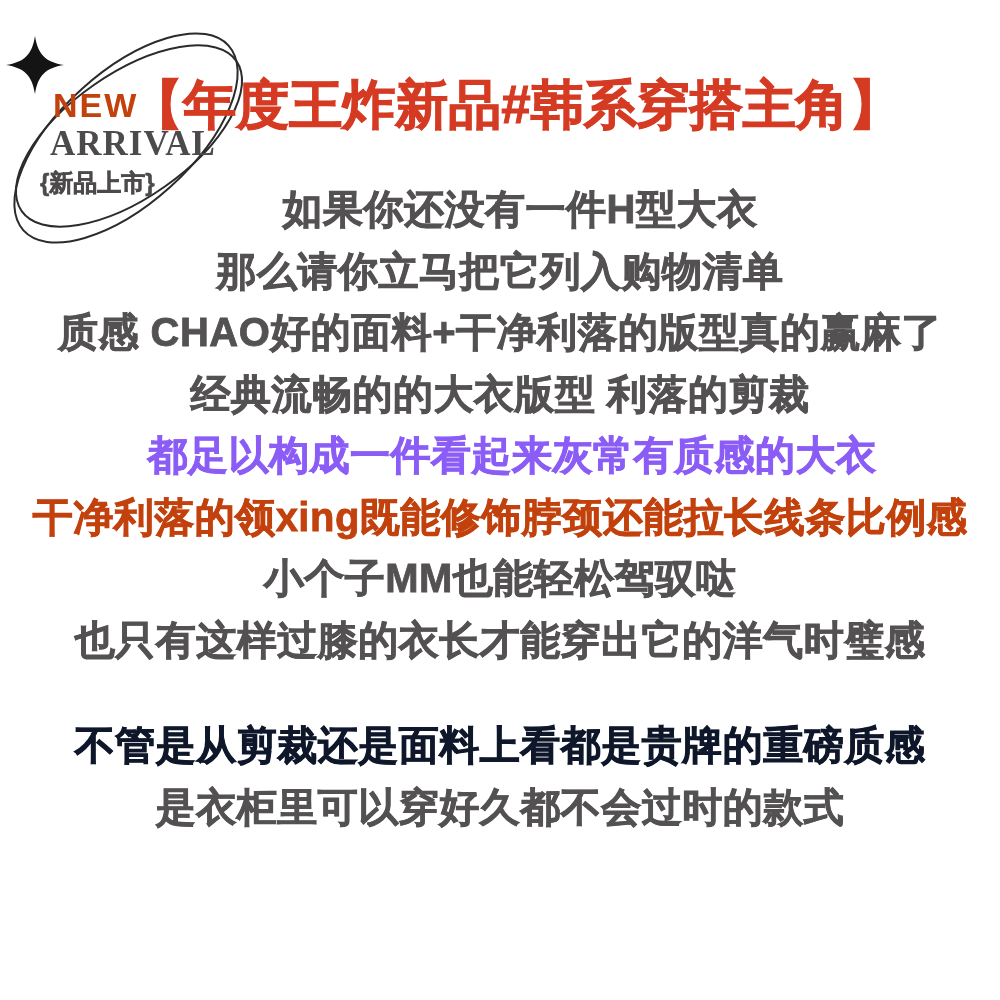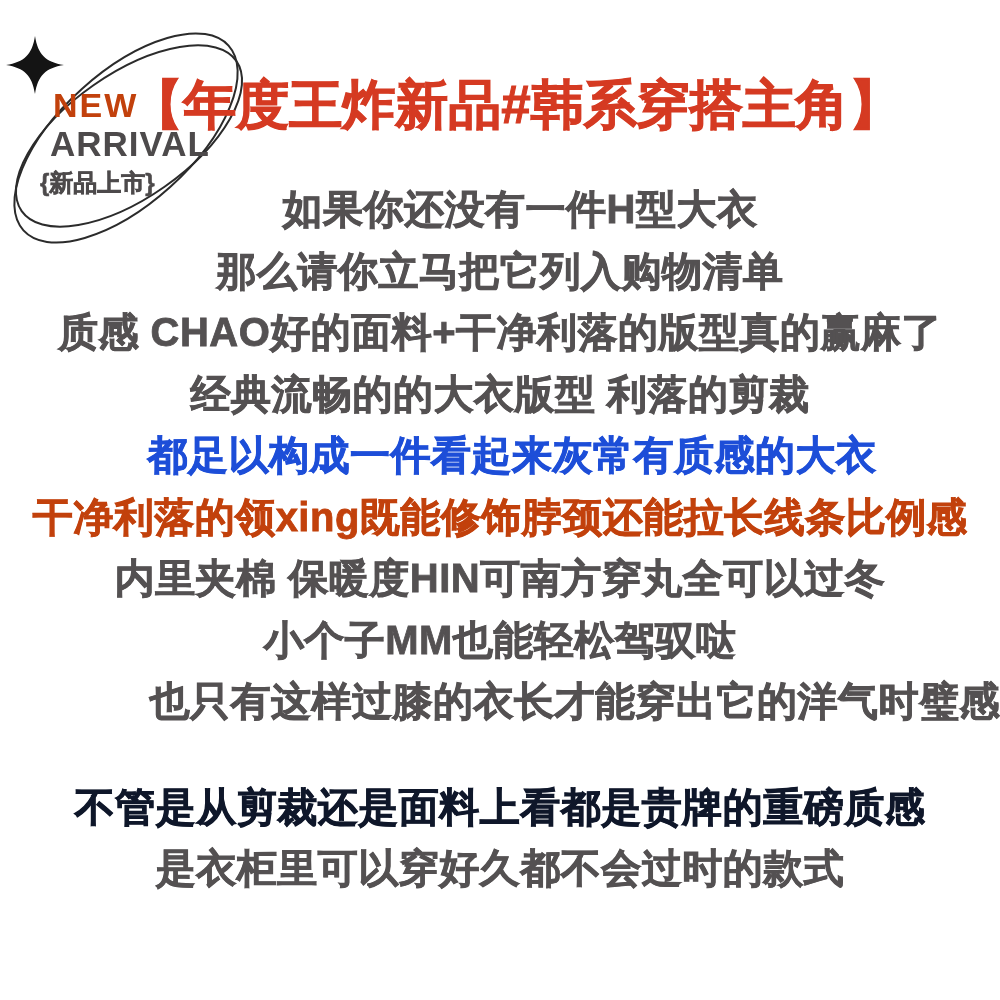--- a/index.html
+++ b/index.html
@@ -48,20 +48,21 @@
     position: absolute;
     left: 50px;
     top: 124px;
     font-size: 35px;
     line-height: 40px;
     font-weight: 800;
     letter-spacing: 1px;
     color: #4d4a4b;
     z-index: 3;
     white-space: nowrap;
+    font-family: Liberation Serif, serif;
   }
   .badge-caption {
     position: absolute;
     left: 40px;
     top: 166px;
     font-size: 24px;
     line-height: 34px;
     font-weight: 700;
     color: #4d4a4b;
     z-index: 3;
@@ -121,22 +122,21 @@
   <div class="badge-arrival" style="color: rgb(77, 74, 75);">ARRIVAL</div>
   <div class="badge-caption" style="color: rgb(77, 74, 75);">{新品上市}</div>
 
   <div class="main-title" style="color: rgb(213, 58, 34);">【年度王炸新品#韩系穿搭主角】</div>
 
   <div class="body-block">
     <div class="body-line" style="color: rgb(84, 81, 82); margin-left: 40px;">如果你还没有一件H型大衣</div>
     <div class="body-line" style="color: rgb(84, 81, 82);">那么请你立马把它列入购物清单</div>
     <div class="body-line" style="color: rgb(84, 81, 82);">质感 CHAO好的面料+干净利落的版型真的赢麻了</div>
     <div class="body-line" style="color: rgb(84, 81, 82);">经典流畅的的大衣版型 利落的剪裁</div>
-    <div class="body-line" style="color: #1d4ed8; padding-left: 24px;">都足以构成一件看起来灰常有质感的大衣</div>
+    <div class="body-line" style="color: #8b5cf6; padding-left: 24px;">都足以构成一件看起来灰常有质感的大衣</div>
     <div class="body-line" style="color: #c2410c;">干净利落的领xing既能修饰脖颈还能拉长线条比例感</div>
-    <div class="body-line" style="color: rgb(84, 81, 82);">内里夹棉 保暖度HIN可南方穿丸全可以过冬</div>
     <div class="body-line" style="color: rgb(84, 81, 82);">小个子MM也能轻松驾驭哒</div>
-    <div class="body-line" style="color: rgb(84, 81, 82); text-align: right;">也只有这样过膝的衣长才能穿出它的洋气时璧感</div>
+    <div class="body-line" style="color: rgb(84, 81, 82);">也只有这样过膝的衣长才能穿出它的洋气时璧感</div>
     <div class="body-line" style="color: #0f172a; margin-top: 44px;">不管是从剪裁还是面料上看都是贵牌的重磅质感</div>
     <div class="body-line" style="color: rgb(84, 81, 82);">是衣柜里可以穿好久都不会过时的款式</div>
   </div>
 
 </div>
 
 </body></html>

